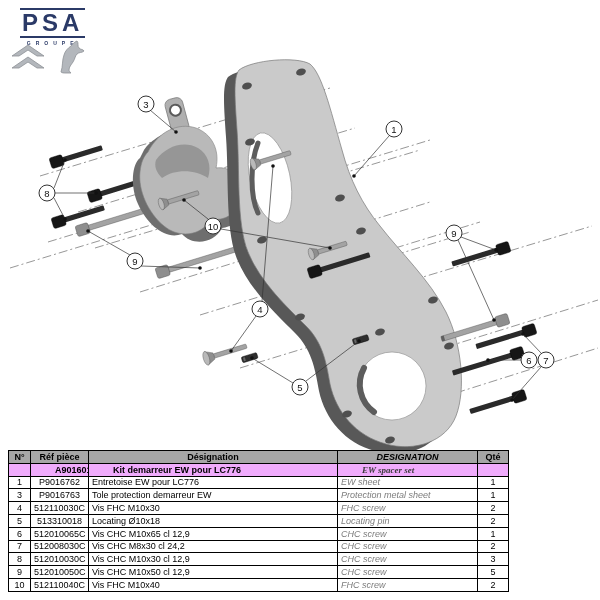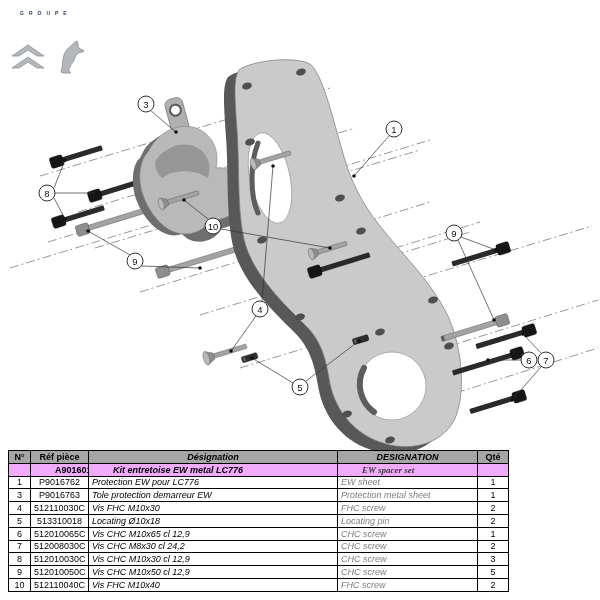--- a/index.html
+++ b/index.html
@@ -26,21 +26,21 @@
   
   table.parts { position:absolute; left:8px; top:450px; width:500px;
                 border-collapse:collapse; font-size:9px; color:#000;
                 table-layout:fixed; }
   table.parts td, table.parts th { border:1px solid #000; height:12.8px;
                 padding:0 3px; overflow:hidden; white-space:nowrap; }
   table.parts th { background:#a6a6a6; font-weight:bold; text-align:center; }
   tr.kit-row td { background:#f0abfc; font-weight:bold;padding-left:24px; }
   .col-no  { width:22px;  text-align:center; }
   .col-ref { width:58px;  text-align:center; }
-  .col-fr  { width:249px; text-align:left;font-style:italic; }
+  .col-fr  { width:249px; text-align:left; }
   .col-en  { width:140px; text-align:left; font-style:italic; color:#7d7d7d; }
   .col-qty { width:31px;  text-align:center;margin-top:9px; }
   th.col-en { color:#000; font-style:italic; }
   tr.kit-row .col-en { color:#3c3c3c; font-weight:bold;font-family:Liberation Serif, serif; }
 </style>
 </head>
 <body>
 
 <div class="page">
 
@@ -270,20 +270,21 @@
           <text class="callout-text" x="529" y="363.5" text-anchor="middle">6</text>
         </g>
       <g>
           <circle cx="546" cy="360" r="8" fill="#fff" stroke="#333"></circle>
           <text class="callout-text" x="546" y="363.5" text-anchor="middle">7</text>
         </g>
     </g>
   </svg>
 
   <div class="brand-block">
+    <div class="brand-word">PSA</div>
     <div class="brand-sub">GROUPE</div>
   </div>
   <svg class="logo-chevrons" width="36" height="28" viewBox="0 0 36 28">
     <polygon points="2,12 18,1 34,12 27,12 18,6 9,12" fill="#b3b7bc" stroke="#8d9196" stroke-width="0.8"></polygon>
     <polygon points="2,24 18,13 34,24 27,24 18,18 9,24" fill="#b3b7bc" stroke="#8d9196" stroke-width="0.8"></polygon>
   </svg>
   <svg class="logo-lion" width="30" height="34" viewBox="0 0 30 34">
     <path d="M6,32 C8,26 7,20 9,15 C10,11 13,8 16,6 C18,4 19,2 22,1 C24,3 22,6 24,8 C26,10 28,9 29,11 C27,13 24,12 22,14 C20,16 20,19 18,22 C16,25 14,27 14,30 C14,31 15,32 16,33 L10,33 C9,33 7,33 6,32 Z" fill="#b3b7bc" stroke="#8d9196" stroke-width="0.8"></path>
   </svg>
 
@@ -292,28 +293,28 @@
         <tr>
       <th class="col-no">N°</th>
       <th class="col-ref">Réf pièce</th>
       <th class="col-fr">Désignation</th>
       <th class="col-en">DESIGNATION</th>
       <th class="col-qty">Qté</th>
     </tr>
     <tr class="kit-row">
       <td class="col-no"></td>
       <td class="col-ref">A9016013</td>
-      <td class="col-fr">Kit entretoise EW metal LC776</td>
+      <td class="col-fr">Kit demarreur EW pour LC776</td>
       <td class="col-en">EW spacer set</td>
       <td class="col-qty"></td>
     </tr>
     <tr>
       <td class="col-no">1</td>
           <td class="col-ref">P9016762</td>
-          <td class="col-fr">Protection EW pour LC776</td>
+          <td class="col-fr">Entretoise EW pour LC776</td>
           <td class="col-en">EW sheet</td>
           <td class="col-qty">1</td>
     </tr>
     <tr>
       <td class="col-no">3</td>
           <td class="col-ref">P9016763</td>
           <td class="col-fr">Tole protection demarreur EW</td>
           <td class="col-en">Protection metal sheet</td>
           <td class="col-qty">1</td>
     </tr>

